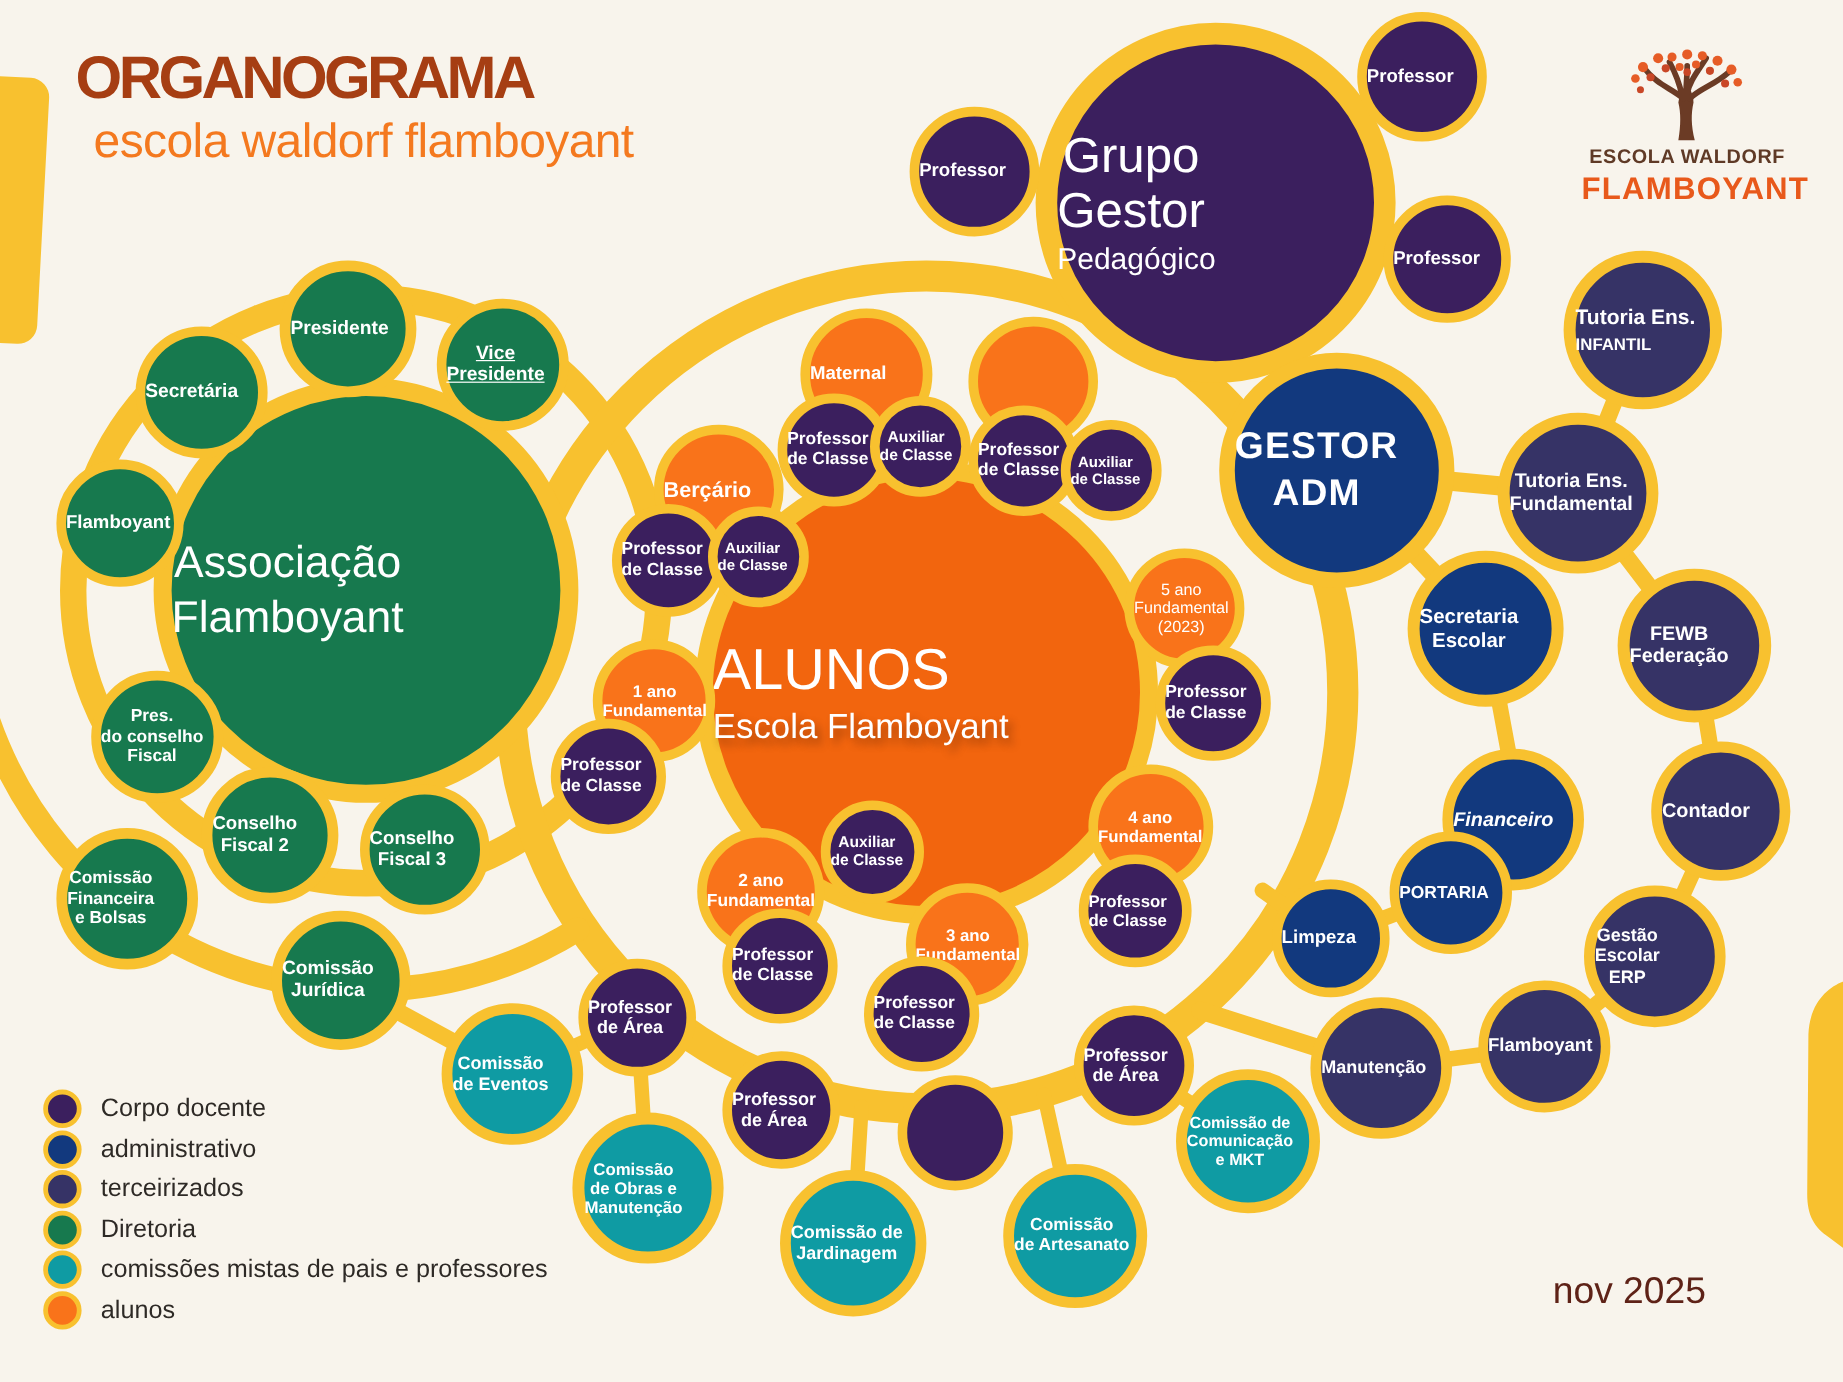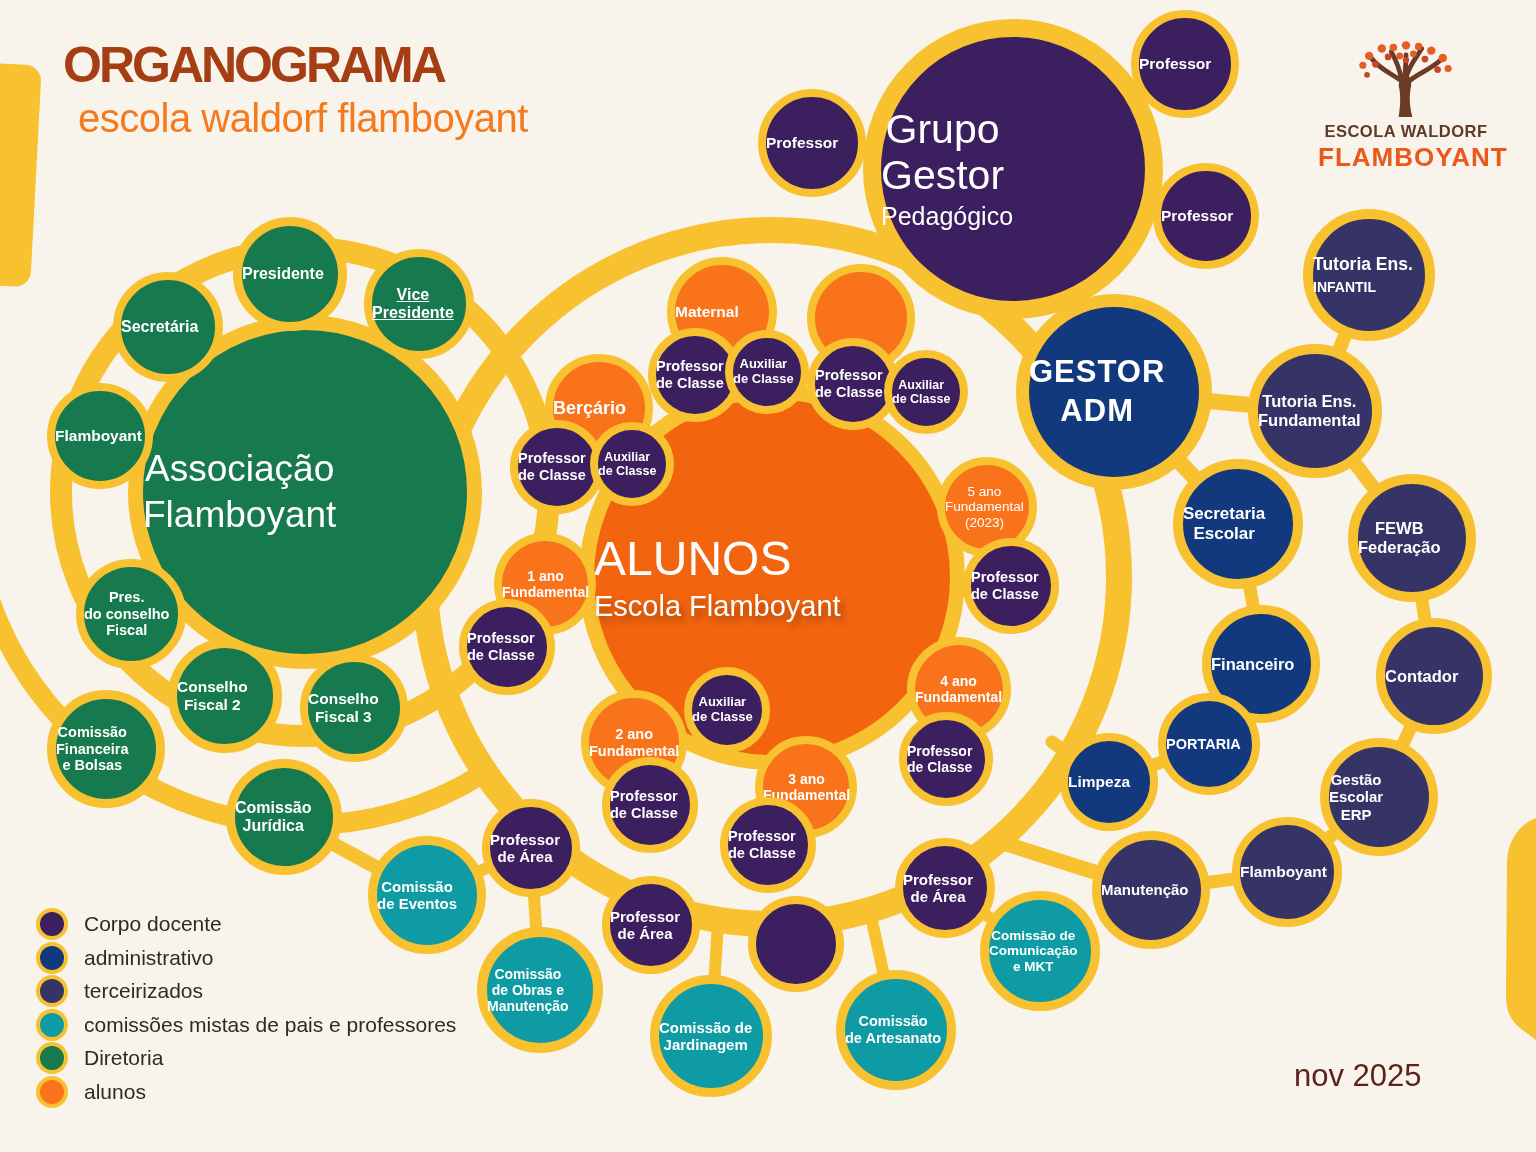--- a/index.html
+++ b/index.html
@@ -295,21 +295,21 @@
         <div class="lbl" style="font-size: 15.5px; font-weight: 600; line-height: 1.15;">Professor</div>
       </div>
       <div class="node c-blue" style="left: 1016px; top: 294px; width: 196px; height: 196px; border-width: 13px;">
         <div class="lbl" style="font-size: 31px; font-weight: 700; line-height: 1.25; letter-spacing: 1px;">GESTOR
 ADM</div>
       </div>
       <div class="node c-blue" style="left: 1173px; top: 459px; width: 130px; height: 130px; border-width: 10px;">
         <div class="lbl" style="font-size: 17px; font-weight: 600; line-height: 1.15;">Secretaria
 Escolar</div>
       </div>
-      <div class="node c-blue" style="left: 1202px; top: 605px; width: 118px; height: 118px; border-width: 9px;">
+      <div class="node c-blue" style="left: 1202px; top: 624px; width: 118px; height: 118px; border-width: 9px; font-style: italic;">
         <div class="lbl" style="font-size: 16.5px; font-weight: 600; line-height: 1.15;">Financeiro</div>
       </div>
       <div class="node c-blue" style="left: 1158px; top: 693px; width: 102px; height: 102px; border-width: 8px;">
         <div class="lbl" style="font-size: 14.5px; font-weight: 600; line-height: 1.15;">PORTARIA</div>
       </div>
       <div class="node c-blue" style="left: 1060px; top: 733px; width: 98px; height: 98px; border-width: 8px;">
         <div class="lbl" style="font-size: 15.5px; font-weight: 600; line-height: 1.15;">Limpeza</div>
       </div>
       <div class="node c-navy" style="left: 1303px; top: 209px; width: 132px; height: 132px; border-width: 10px;">
         <div class="lbl" style="font-size: 17.5px; font-weight: 600; line-height: 1.1;">Tutoria Ens.</div>
@@ -346,28 +346,28 @@
       </div>
       <div class="legend-row">
         <span class="legend-dot" style="background: rgb(18, 57, 126);"></span>
         <span class="legend-label">administrativo</span>
       </div>
       <div class="legend-row">
         <span class="legend-dot" style="background: rgb(54, 51, 102);"></span>
         <span class="legend-label">terceirizados</span>
       </div>
       <div class="legend-row">
+        <span class="legend-dot" style="background: rgb(23, 121, 78);"></span>
+        <span class="legend-label">Diretoria</span>
+      </div>
+      <div class="legend-row">
         <span class="legend-dot" style="background: rgb(15, 155, 163);"></span>
         <span class="legend-label">comissões mistas de pais e professores</span>
       </div>
       <div class="legend-row">
-        <span class="legend-dot" style="background: rgb(23, 121, 78);"></span>
-        <span class="legend-label">Diretoria</span>
-      </div>
-      <div class="legend-row">
         <span class="legend-dot" style="background: rgb(249, 115, 26);"></span>
         <span class="legend-label">alunos</span>
       </div>
     </div>
 
   <div class="date">nov 2025</div>
 
 </div>
 
 </body></html>

